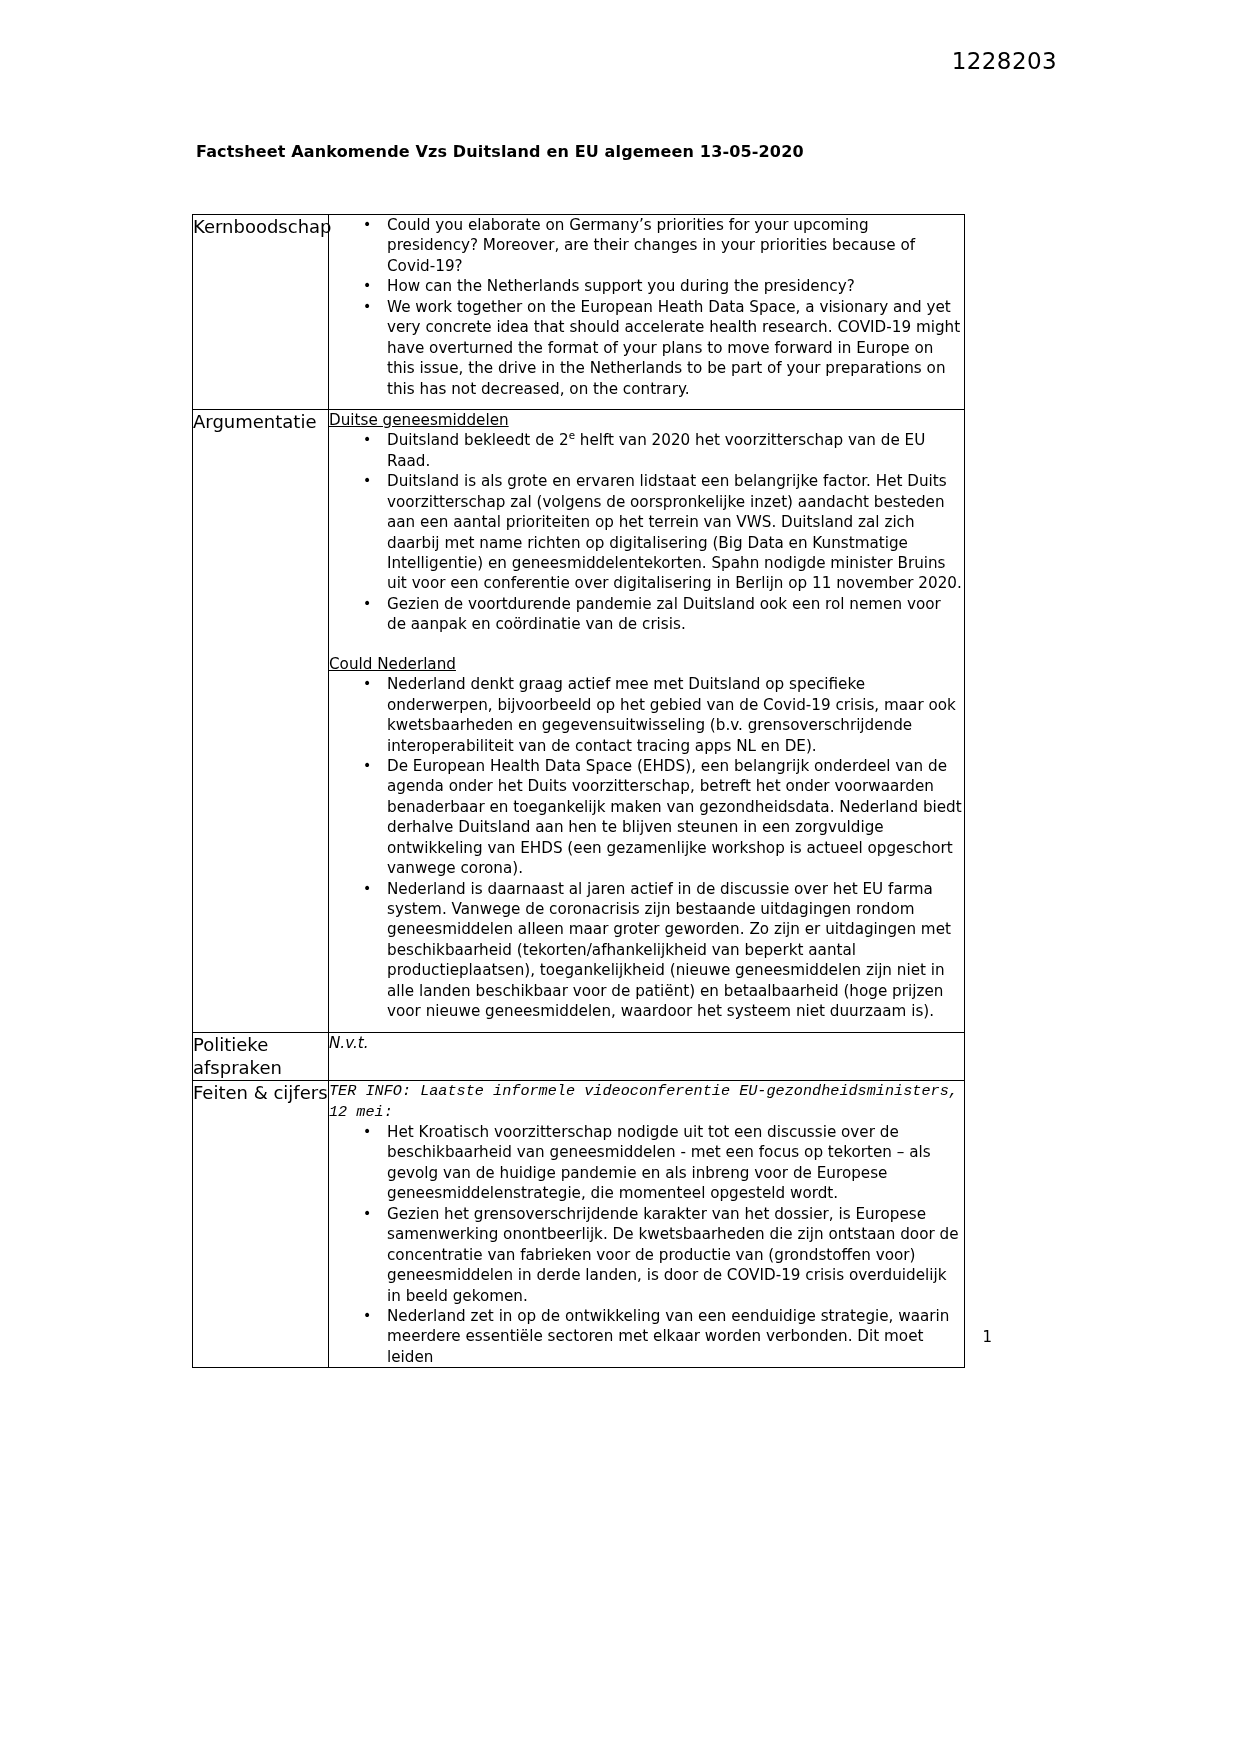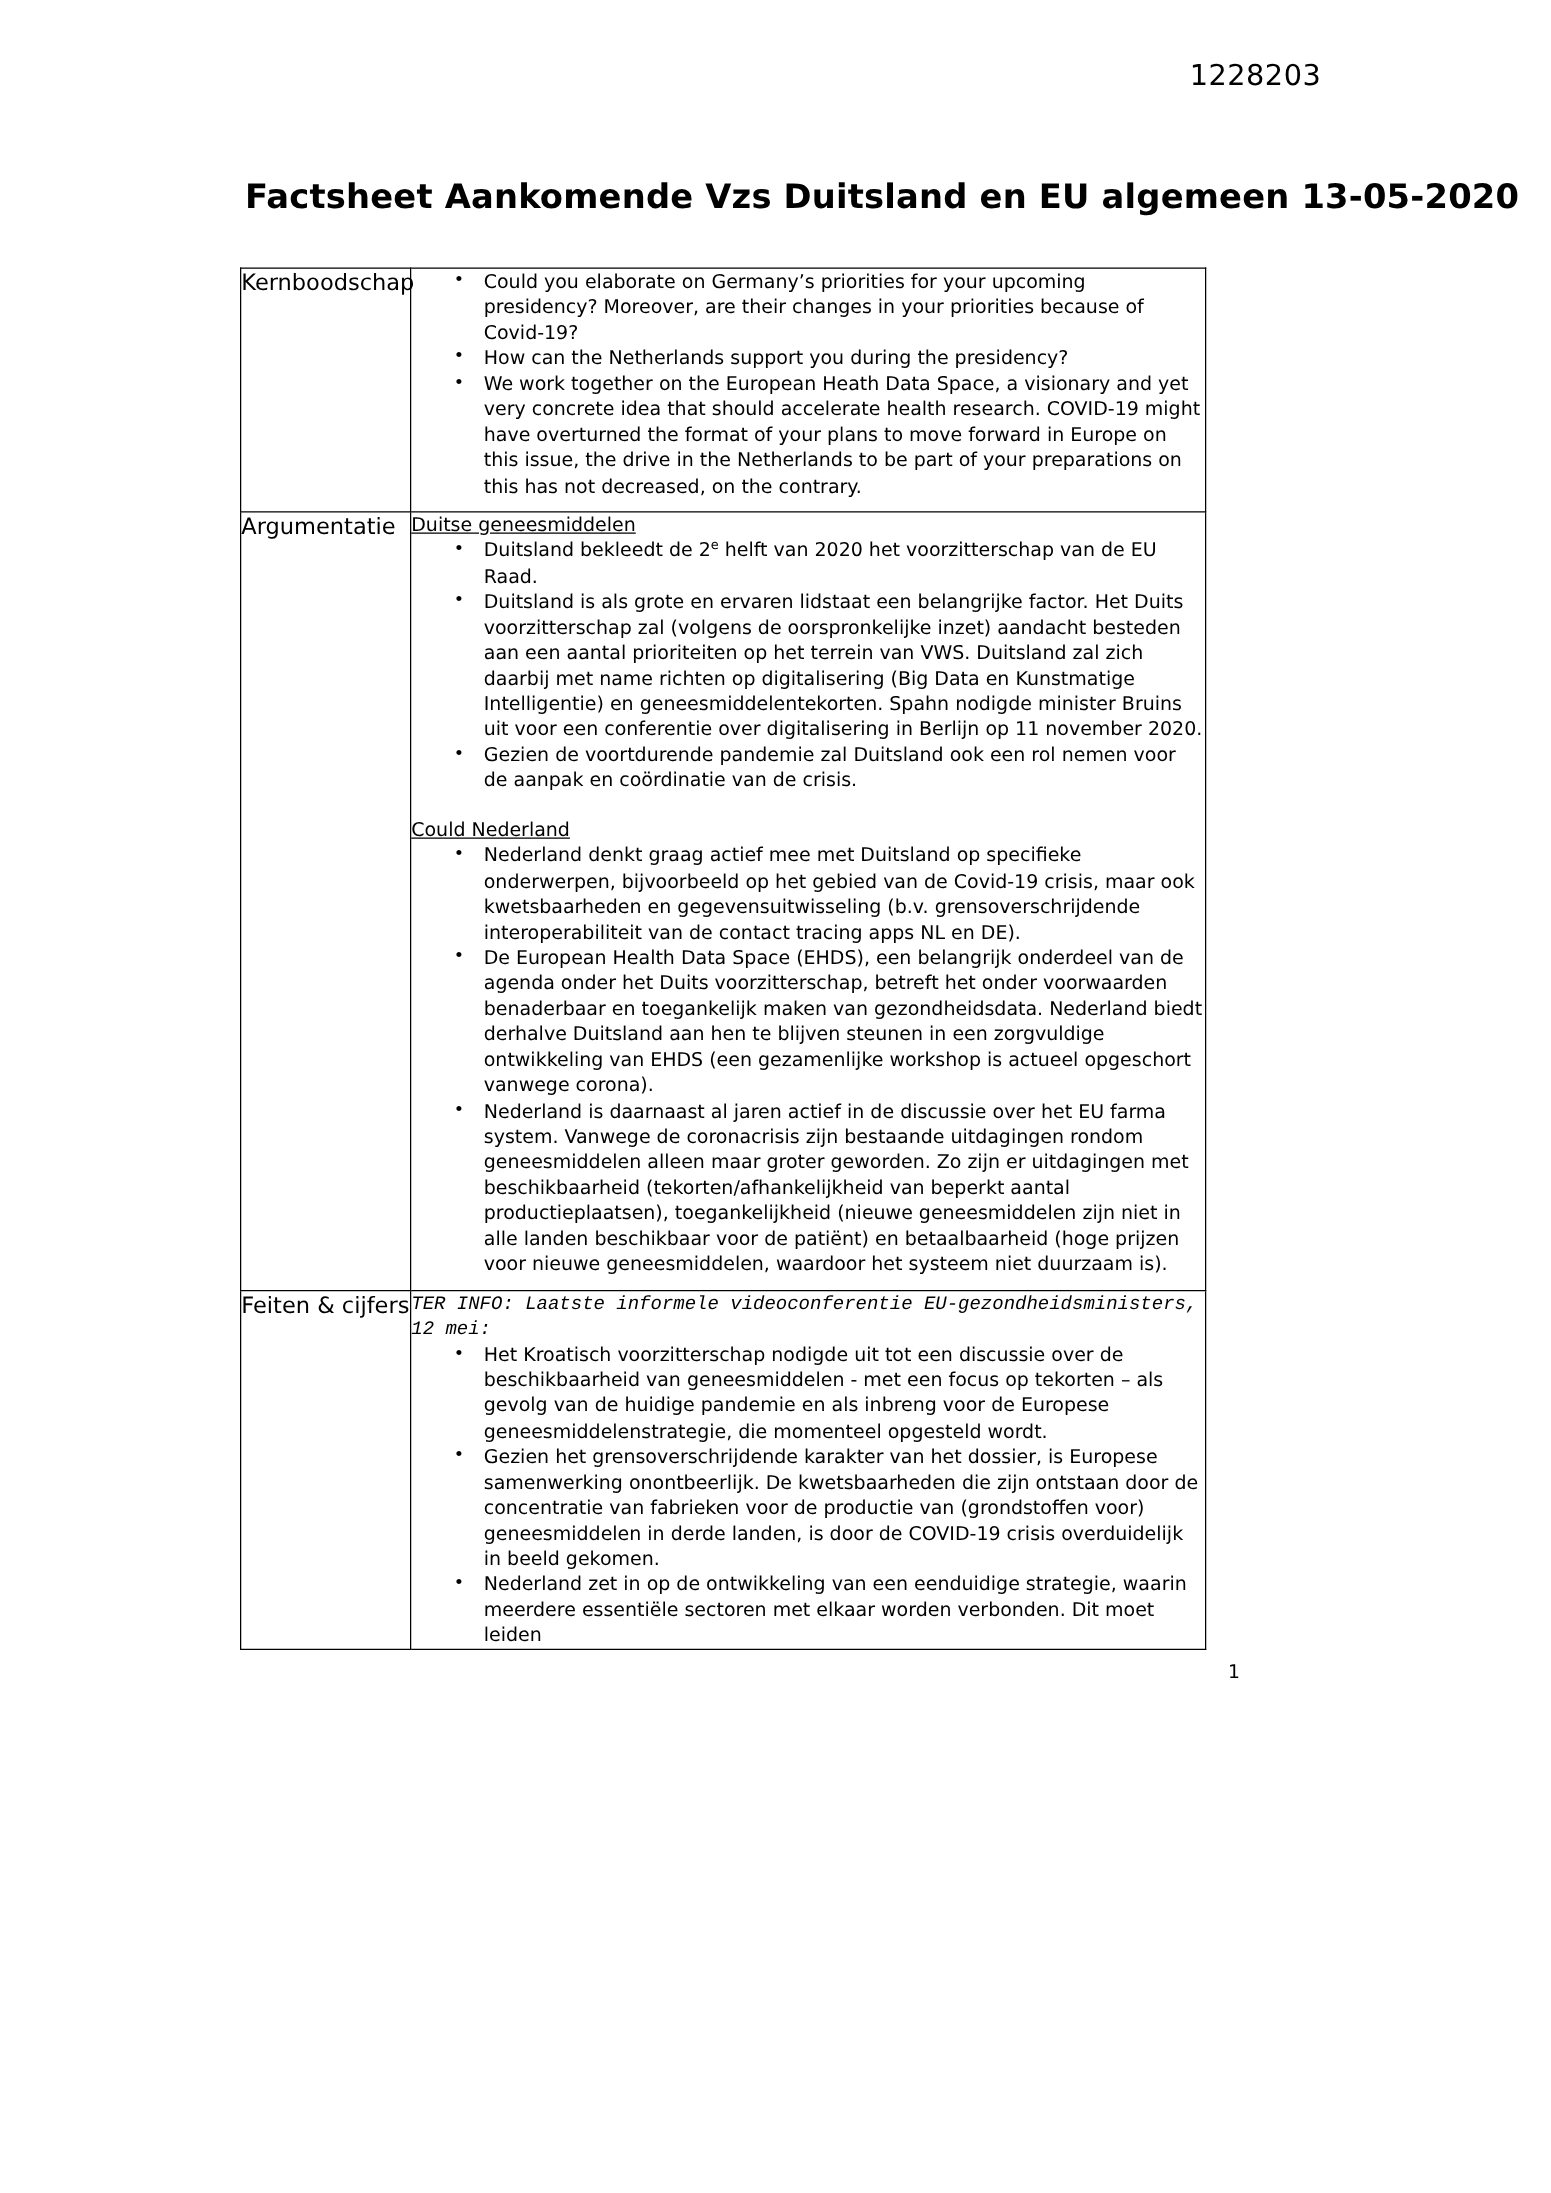--- a/index.html
+++ b/index.html
@@ -27,21 +27,21 @@
     right: 70px;
     top: 48px;
     font-size: 23px;
     letter-spacing: 0.4px;
     font-family: "DejaVu Sans", sans-serif;
   }
   .doc-title {
     position: absolute;
     left: 196px;
     top: 142px;
-    font-size: 27px;
+    font-size: 16px;
     font-weight: bold;
     letter-spacing: 0.15px;
     white-space: nowrap;
   }
   table.factsheet {
     position: absolute;
     left: 192px;
     top: 214px;
     width: 772px;
     border-collapse: collapse;
@@ -167,20 +167,26 @@
             </li>
             <li>De European Health Data Space (EHDS), een belangrijk onderdeel van de agenda onder het Duits voorzitterschap, betreft het onder voorwaarden benaderbaar en toegankelijk maken van gezondheidsdata. Nederland biedt derhalve Duitsland aan hen te blijven steunen in een zorgvuldige ontwikkeling van EHDS (een gezamenlijke workshop is actueel opgeschort vanwege corona).</li>
             <li>
               <span>Nederland is daarnaast al jaren actief in de discussie over het </span><b>EU farma system</b><span>. Vanwege de coronacrisis zijn bestaande uitdagingen rondom geneesmiddelen alleen maar groter geworden. Zo zijn er uitdagingen met beschikbaarheid (tekorten/afhankelijkheid van beperkt aantal productieplaatsen), toegankelijkheid (nieuwe geneesmiddelen zijn niet in alle landen beschikbaar voor de patiënt) en betaalbaarheid (hoge prijzen voor nieuwe geneesmiddelen, waardoor het systeem niet duurzaam is).</span>
             </li>
           </ul>
           <div class="spacer-sm"></div>
         </td>
       </tr>
 
+      <tr>
+        <td class="label-cell">Politieke afspraken</td>
+        <td class="content-cell">
+          <p class="nvt">N.v.t.</p>
+        </td>
+      </tr>
 
       <tr>
         <td class="label-cell">Feiten &amp; cijfers</td>
         <td class="content-cell">
           <p class="intro-line">TER INFO: Laatste informele videoconferentie EU-gezondheidsministers, 12 mei:</p>
           <ul class="bl">
             <li>Het Kroatisch voorzitterschap nodigde uit tot een discussie over de beschikbaarheid van geneesmiddelen - met een focus op tekorten – als gevolg van de huidige pandemie en als inbreng voor de Europese geneesmiddelenstrategie, die momenteel opgesteld wordt.</li>
             <li>Gezien het grensoverschrijdende karakter van het dossier, is Europese samenwerking onontbeerlijk. De kwetsbaarheden die zijn ontstaan door de concentratie van fabrieken voor de productie van (grondstoffen voor) geneesmiddelen in derde landen, is door de COVID-19 crisis overduidelijk in beeld gekomen.</li>
             <li>Nederland zet in op de ontwikkeling van een eenduidige strategie, waarin meerdere essentiële sectoren met elkaar worden verbonden. Dit moet leiden</li>
           </ul>

